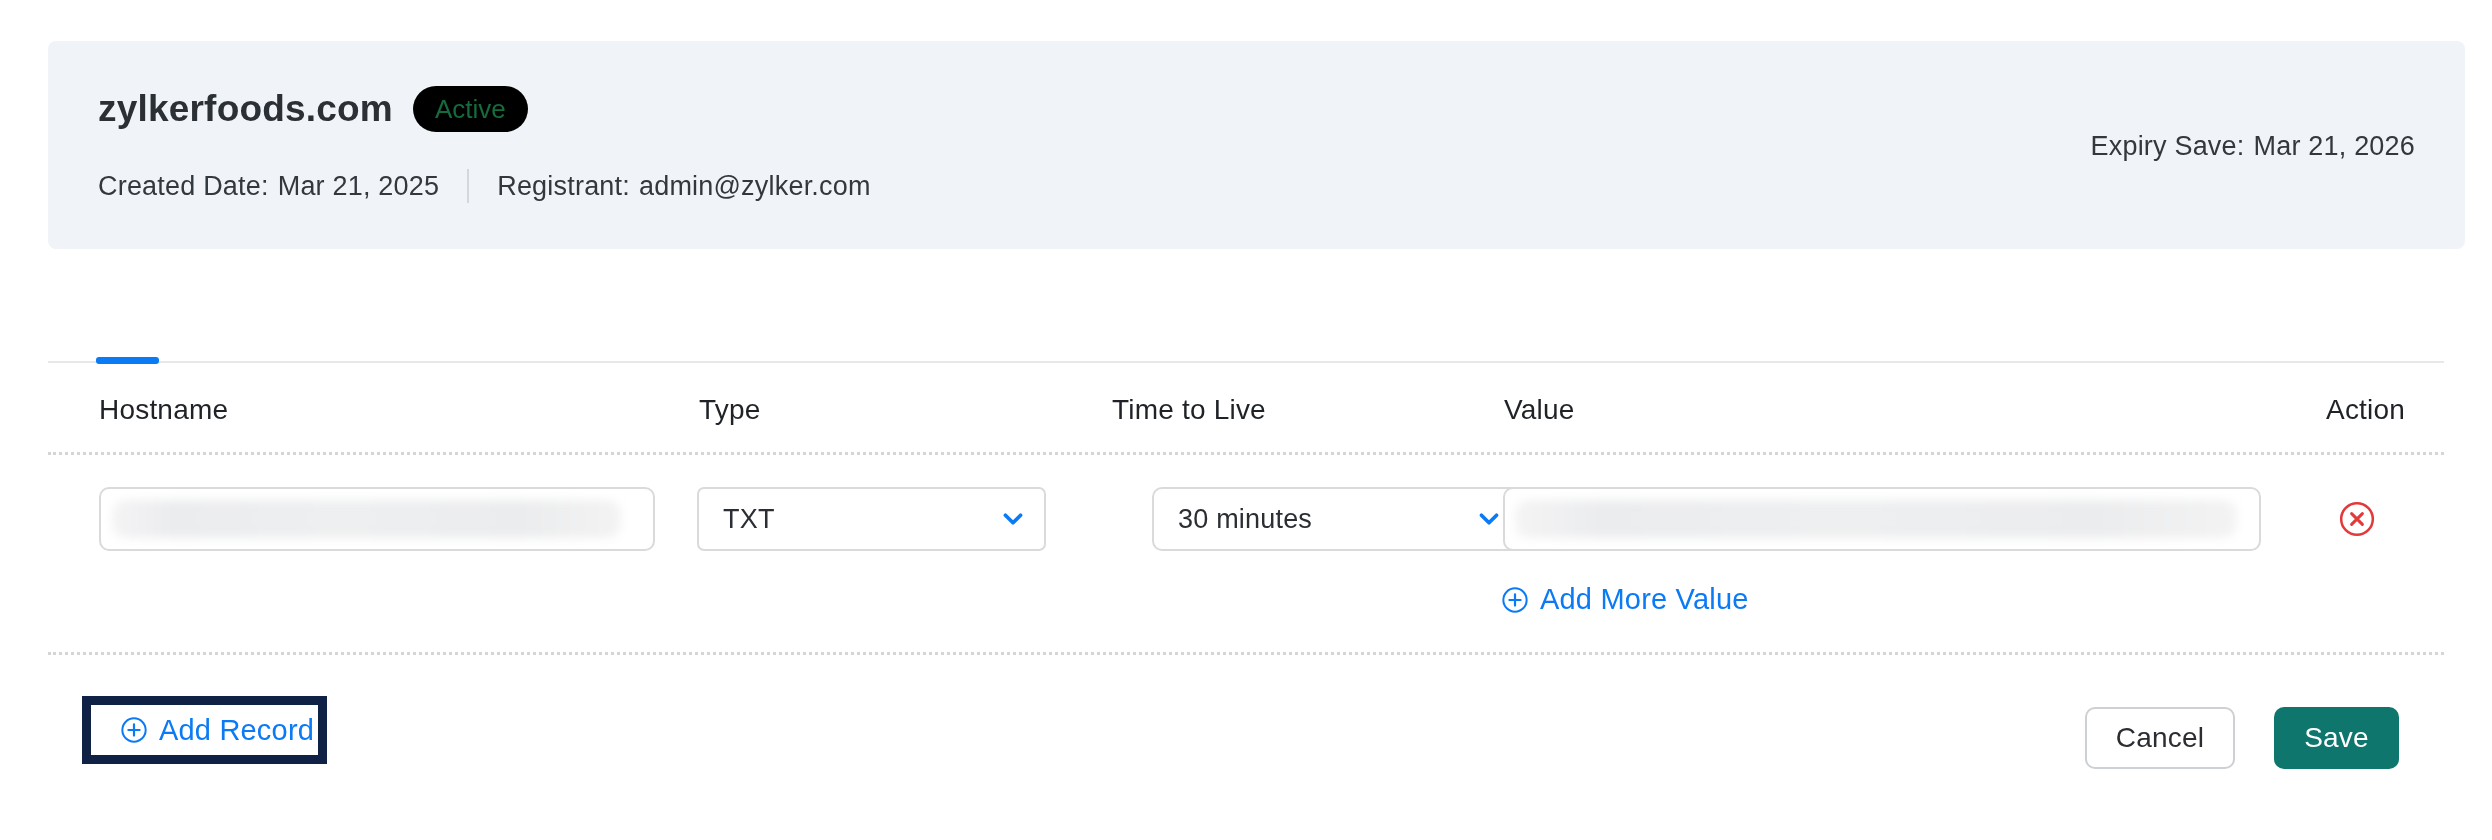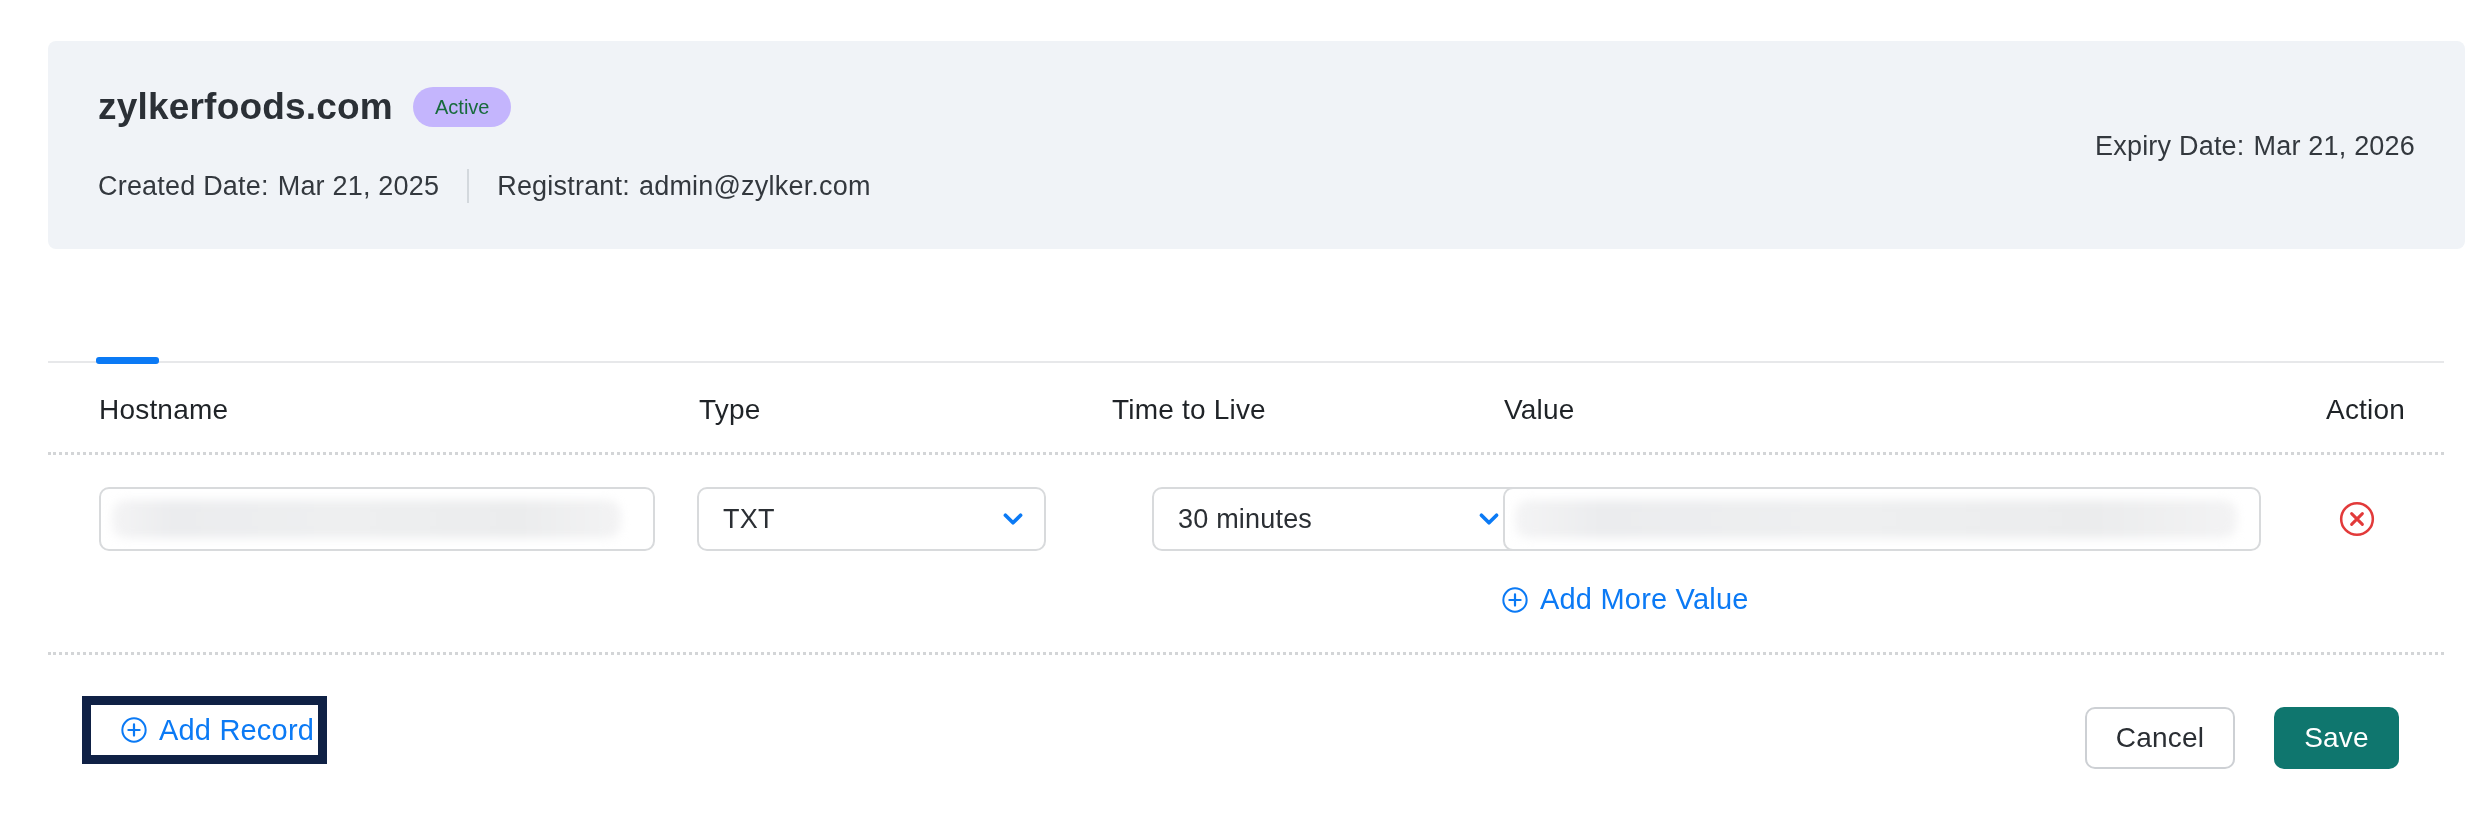--- a/index.html
+++ b/index.html
@@ -5,21 +5,21 @@
   * { margin:0; padding:0; box-sizing:border-box; }
   html,body { background:#ffffff; }
   body { font-family:"Liberation Sans", sans-serif; color:#24292e; }
   #canvas { position:relative; width:2492px; height:840px; background:#fff; overflow:hidden; }
 
   
   .panel { position:absolute; left:48px; top:41px; width:2417px; height:208px;
            background:#f0f3f7; border-radius:8px; }
   .domain-line { position:absolute; left:50px; top:45px; display:flex; align-items:center; gap:20px; }
   .domain-title { font-size:37px; font-weight:700; color:#2b3036; letter-spacing:.2px; }
-  .badge { background:#c4b5fd; color:#176a3c; font-size:20px; line-height:1;
+  .badge { background:#000000; color:#176a3c; font-size:26px; line-height:1;
            padding:10px 22px; border-radius:24px; }
   .meta-line { position:absolute; left:50px; top:128px; display:flex; align-items:center;
                font-size:27px; color:#33383e; letter-spacing:.2px; }
   .meta-line .lbl { margin-right:9px; }
   .v-divider { display:inline-block; width:2px; height:34px; background:#d3d8dd; margin:0 28px; }
   .expiry { position:absolute; right:50px; top:90px; display:flex; gap:9px;
             font-size:27px; color:#33383e; letter-spacing:.2px; }
 
   
   .tabs { position:absolute; left:98px; top:288px; display:flex; gap:64px;
@@ -33,21 +33,21 @@
   
   .col-head { position:absolute; top:394px; font-size:28px; font-weight:400; color:#1f2327; letter-spacing:.2px; }
   .ch-hostname { left:99px; }  .ch-type { left:699px; }  .ch-ttl { left:1112px; }
   .ch-value { left:1504px; }   .ch-action { left:2326px; }
   .dotted { position:absolute; left:48px; width:2396px; height:0; border-top:3px dotted #d3d5d7; }
   .dotted-1 { top:452px; } .dotted-2 { top:652px; }
 
   .field { position:absolute; top:487px; height:64px; background:#fff;
            border:2px solid #d8dadc; border-radius:10px; }
   .f-hostname { left:99px;  width:556px; }
-  .f-type     { left:697px; width:349px; cursor:pointer; }
+  .f-type     { left:697px; width:349px; cursor:pointer;border-radius:7px; }
   .f-ttl      { left:1112px; width:370px; cursor:pointer;margin-left:40px; }
   .f-value    { left:1503px; width:758px; }
   .redacted { position:absolute; top:11px; bottom:11px; border-radius:14px;
               background:linear-gradient(90deg,#f4f4f5 0%,#ebecee 12%,#eeeff0 45%,#ebeced 80%,#f3f3f4 100%);
               filter:blur(5px); }
   .f-hostname .redacted { left:11px; right:32px; }
   .f-value    .redacted { left:10px; right:22px; }
   .select-text { position:absolute; left:24px; top:0; height:60px; display:flex; align-items:center;
                  font-size:27px; color:#2b2f34; letter-spacing:.2px; }
   .chev { position:absolute; right:18px; top:17px; width:26px; height:26px; color:#0b7af5; }
@@ -82,21 +82,21 @@
       <span class="badge">Active</span>
     </div>
     <div class="meta-line">
       <span class="lbl">Created Date:</span>
       <span>Mar 21, 2025</span>
       <span class="v-divider"></span>
       <span class="lbl">Registrant:</span>
       <span>admin@zylker.com</span>
     </div>
     <div class="expiry">
-      <span>Expiry Date:</span>
+      <span>Expiry Save:</span>
       <span>Mar 21, 2026</span>
     </div>
   </section>
 
   <div class="tabs-rule"></div>
   <div class="tab-underline"></div>
 
   <div class="col-head ch-hostname">Hostname</div>
   <div class="col-head ch-type">Type</div>
   <div class="col-head ch-ttl">Time to Live</div>

